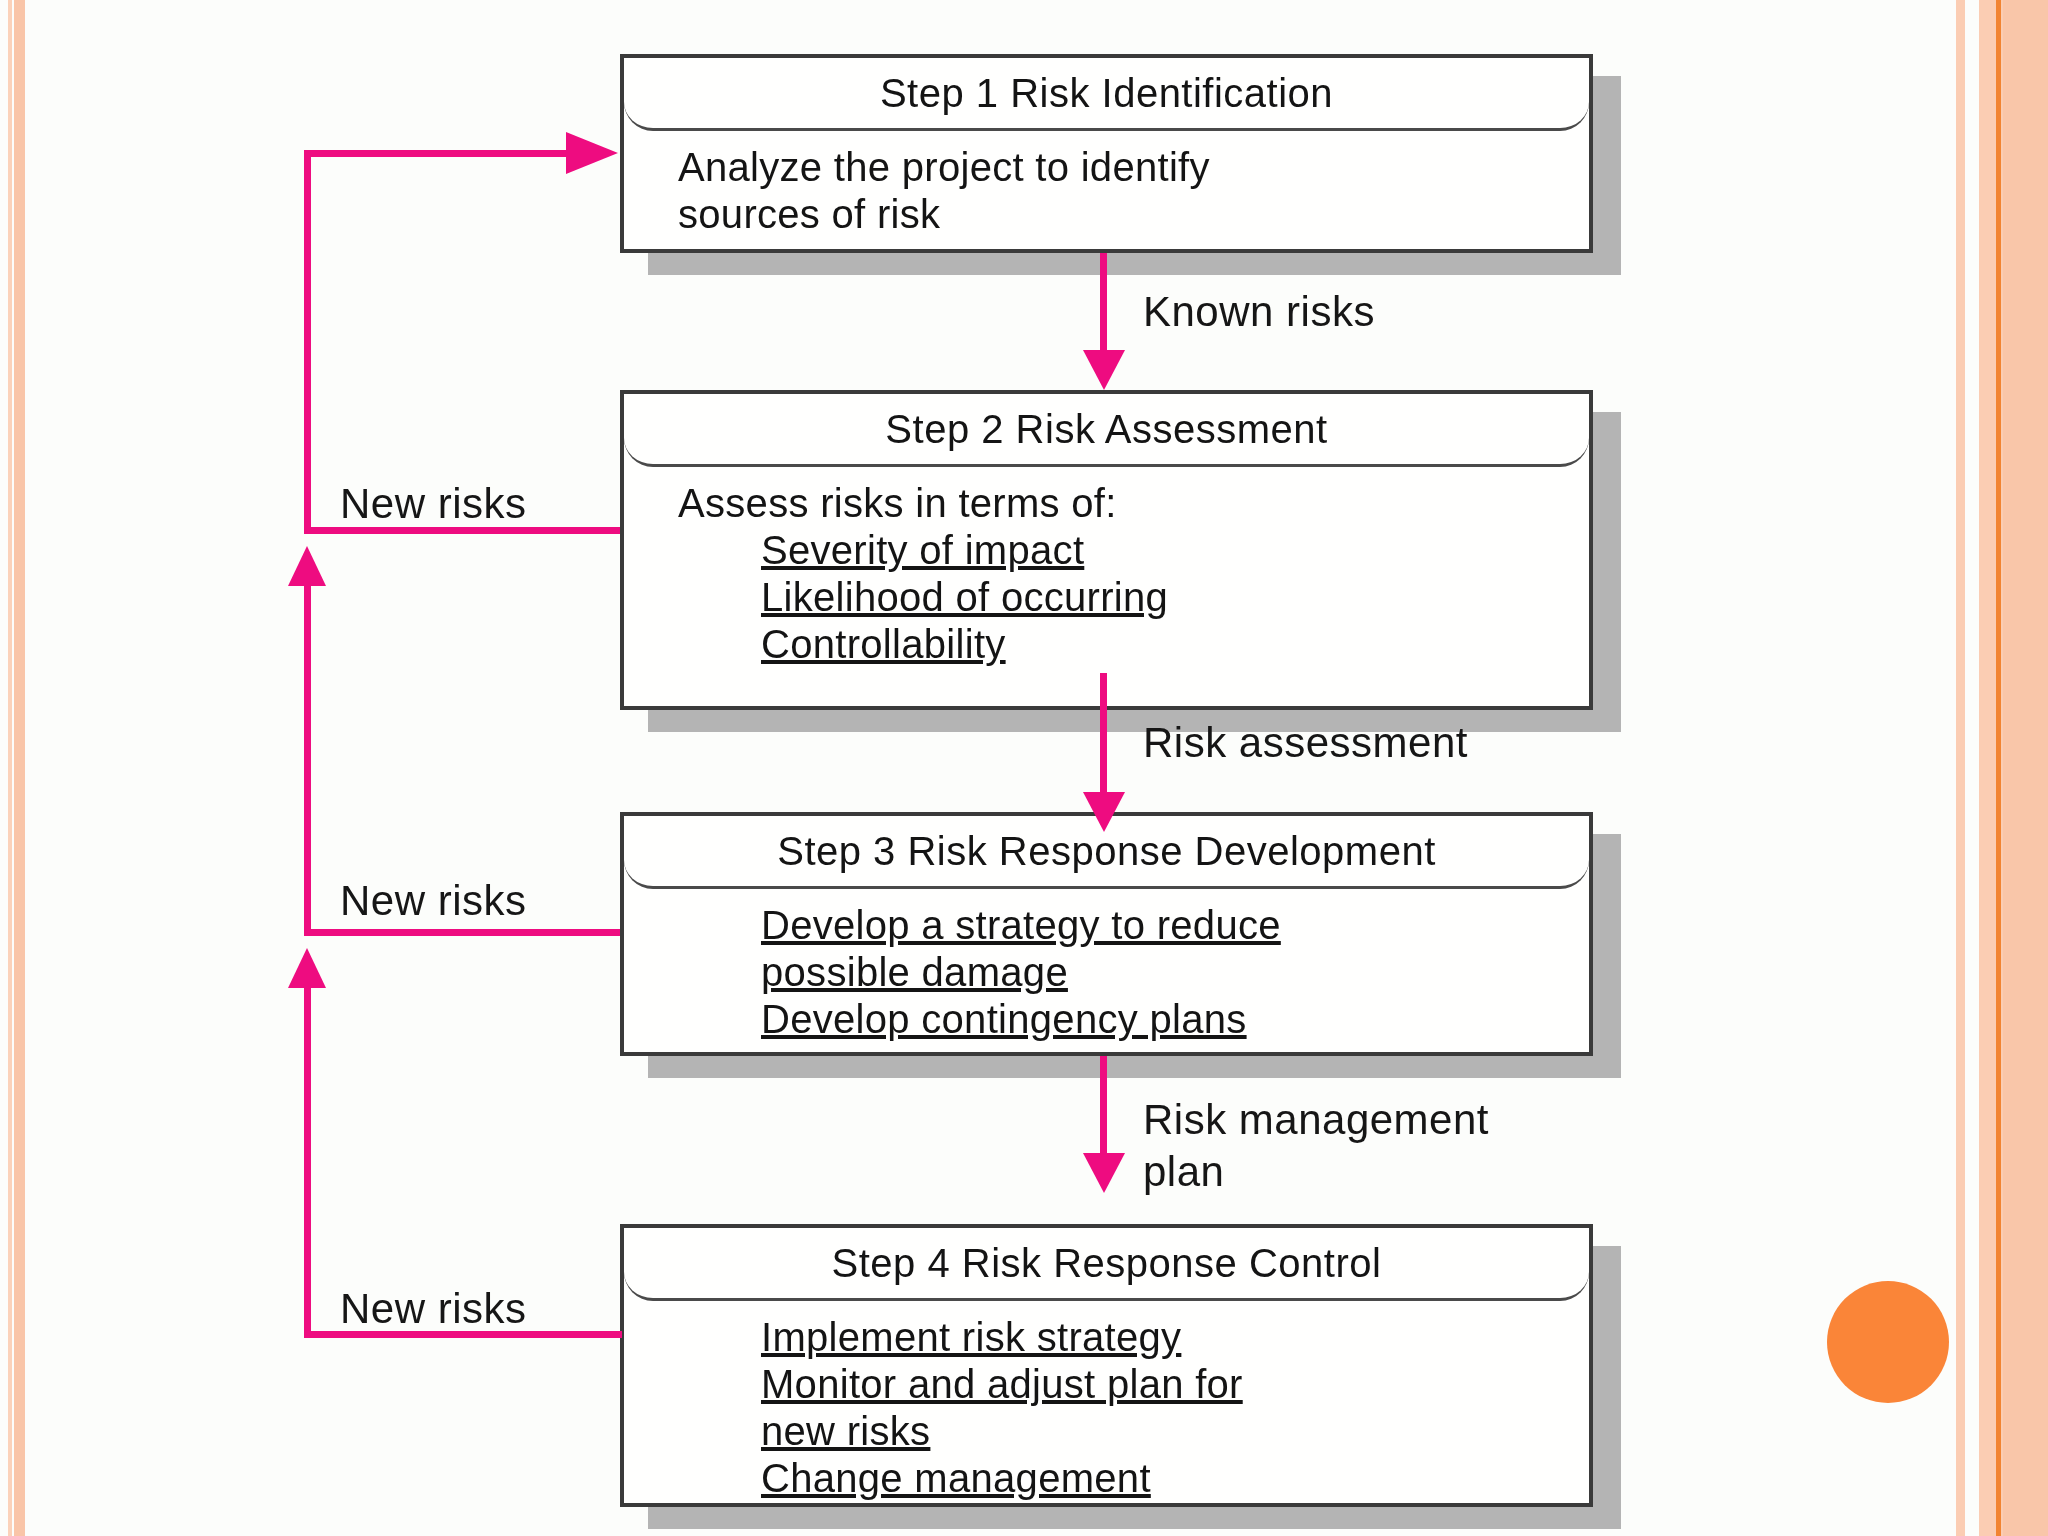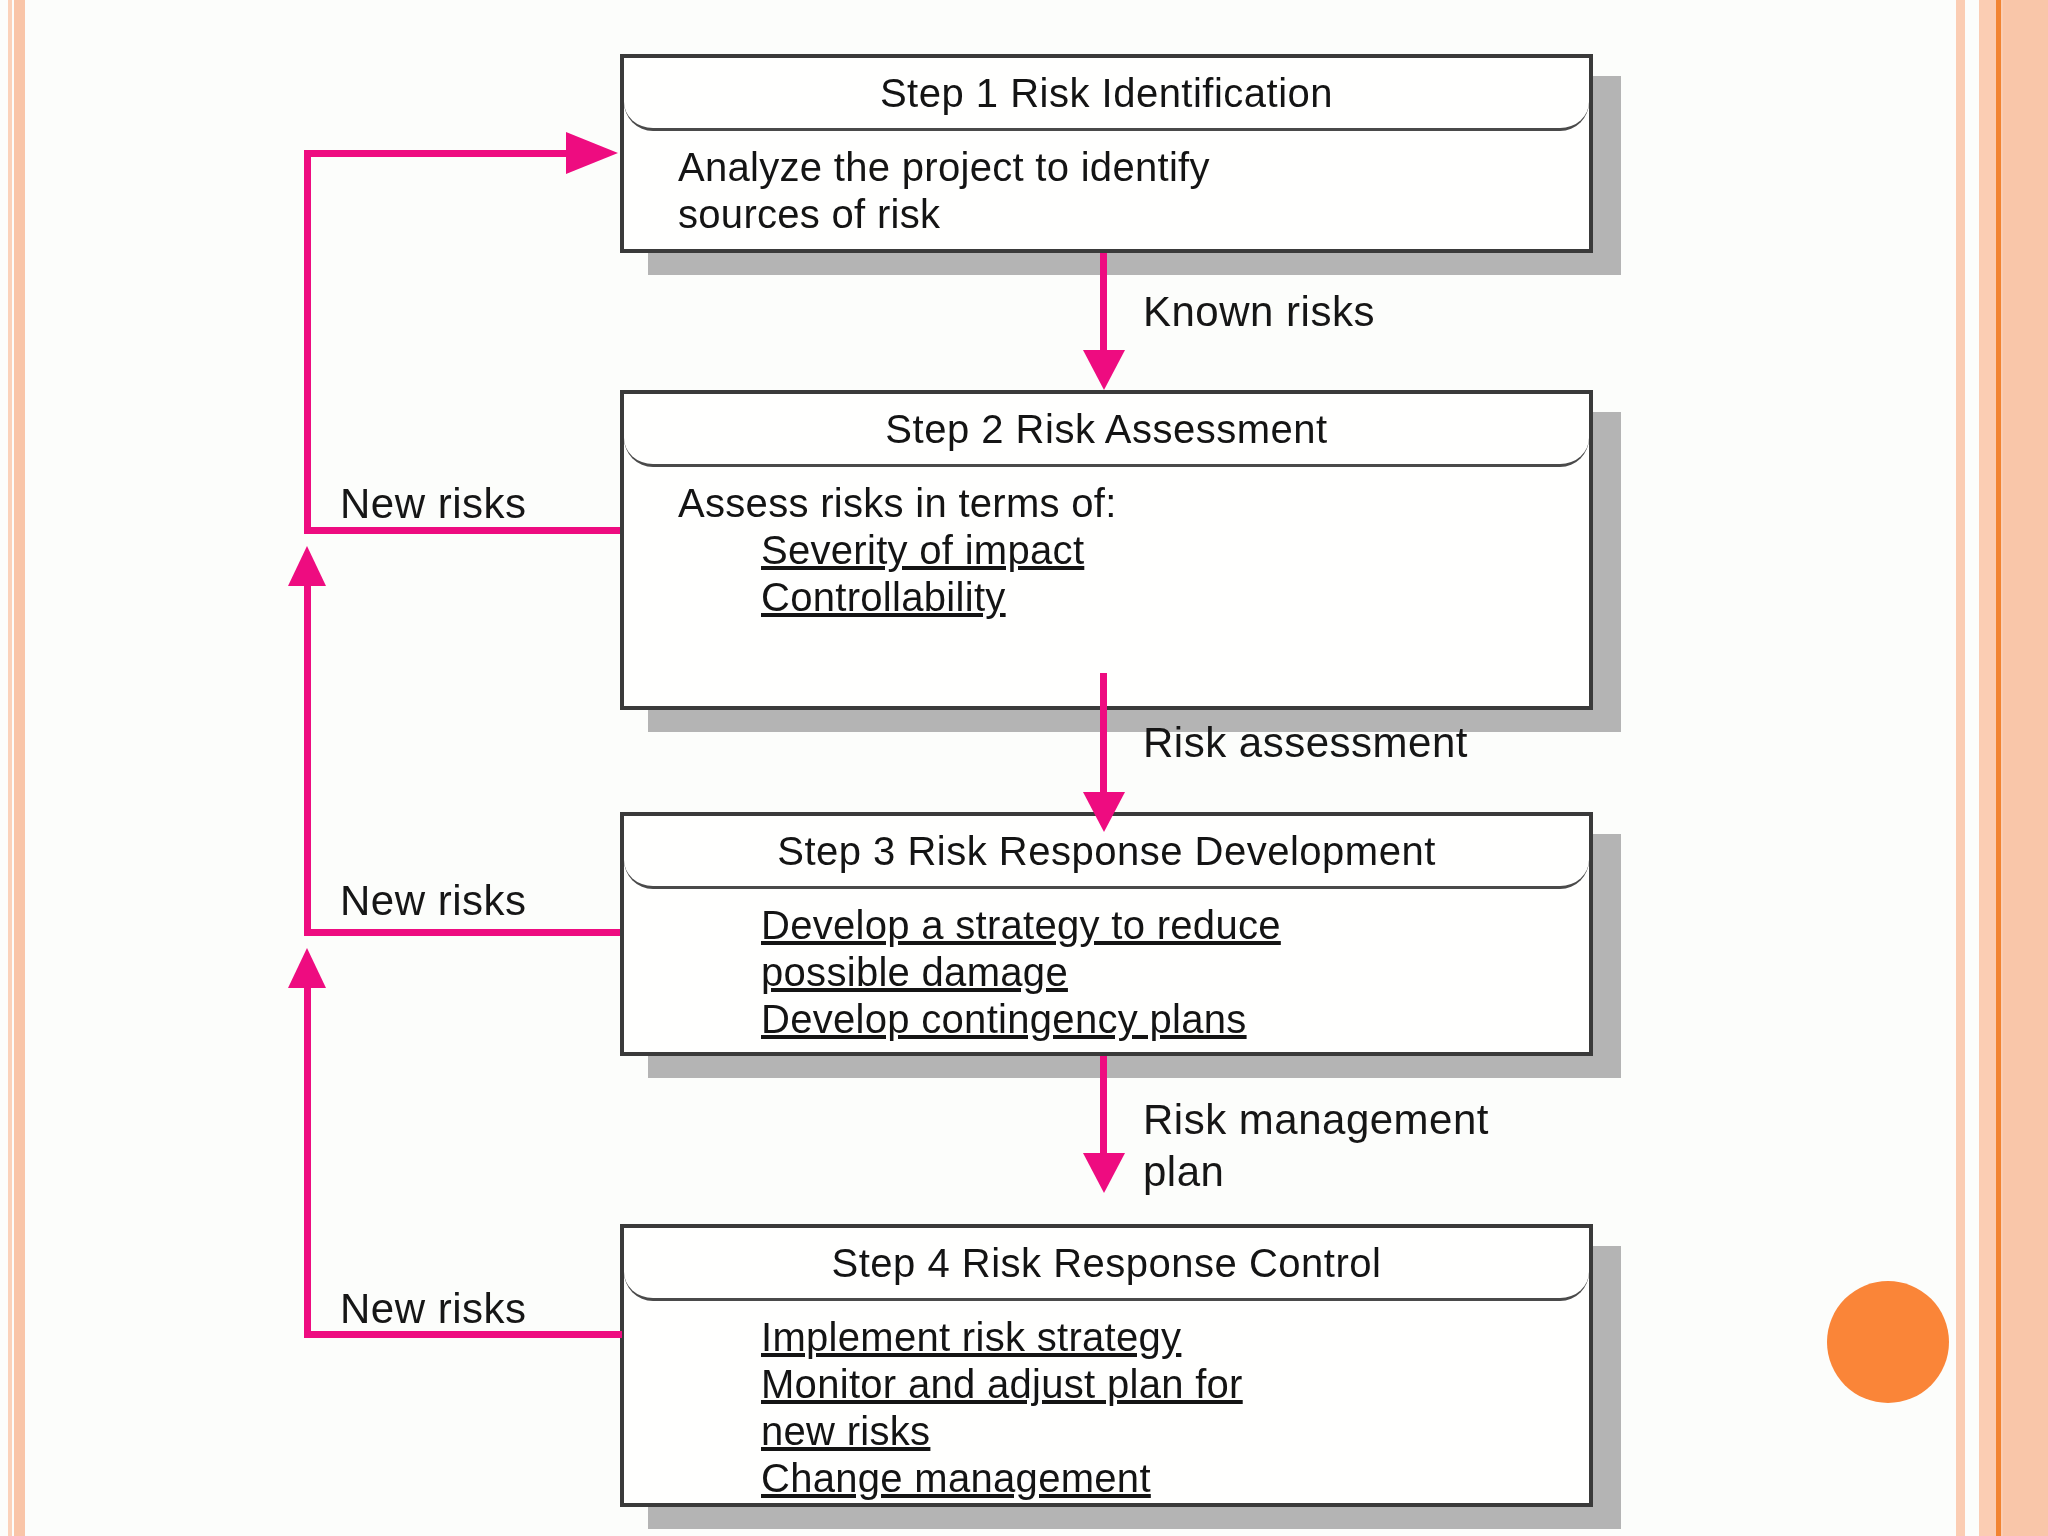--- a/index.html
+++ b/index.html
@@ -88,20 +88,21 @@
       <div class="bline indent-a">Analyze the project to identify</div>
       <div class="bline indent-a">sources of risk</div>
     </div>
   </div>
 
   <div class="step-box b2">
     <div class="step-header">Step 2 Risk Assessment</div>
     <div class="step-body">
       <div class="bline indent-a">Assess risks in terms of:</div>
       <div class="bline indent-b">Severity of impact</div>
+      <div class="bline indent-b">Likelihood of occurring</div>
       <div class="bline indent-b">Controllability</div>
     </div>
   </div>
 
   <div class="step-box b3">
     <div class="step-header">Step 3 Risk Response Development</div>
     <div class="step-body">
       <div class="bline indent-b">Develop a strategy to reduce</div>
       <div class="bline indent-b">possible damage</div>
       <div class="bline indent-b">Develop contingency plans</div>

